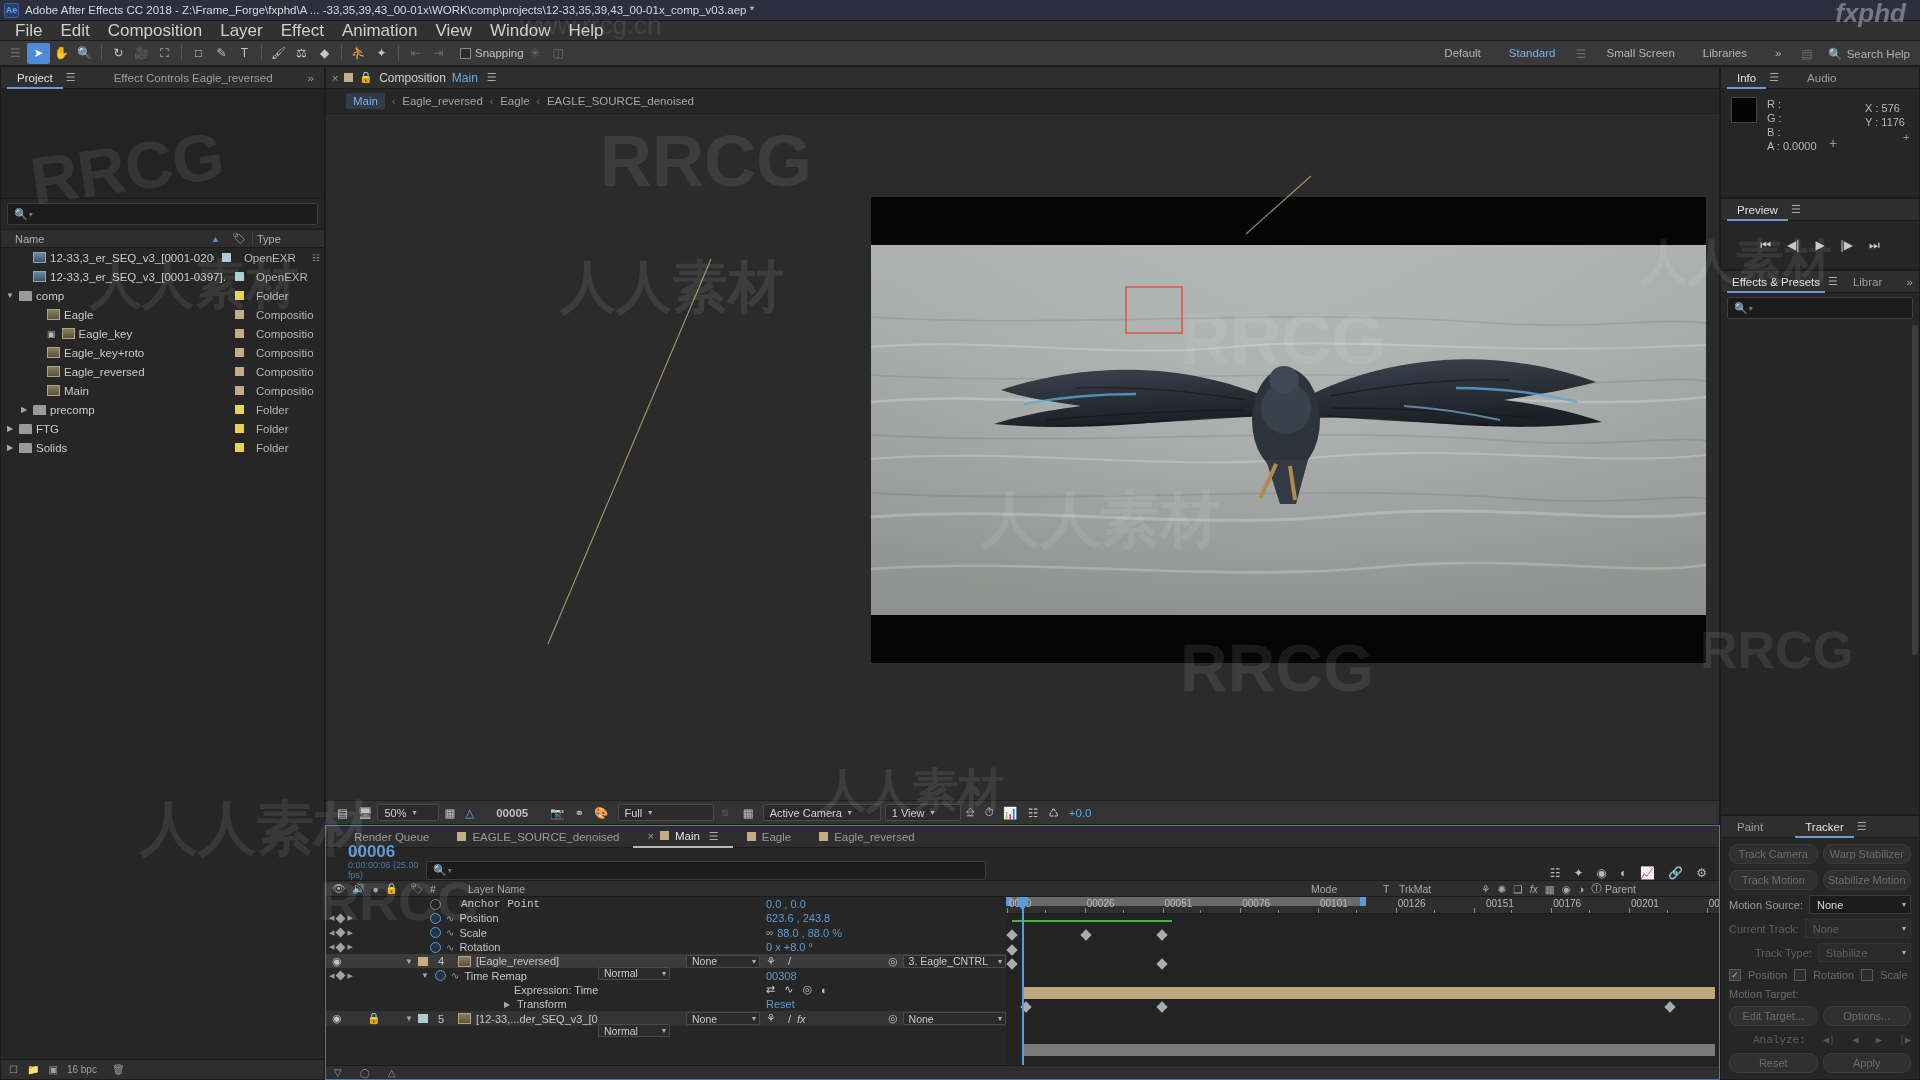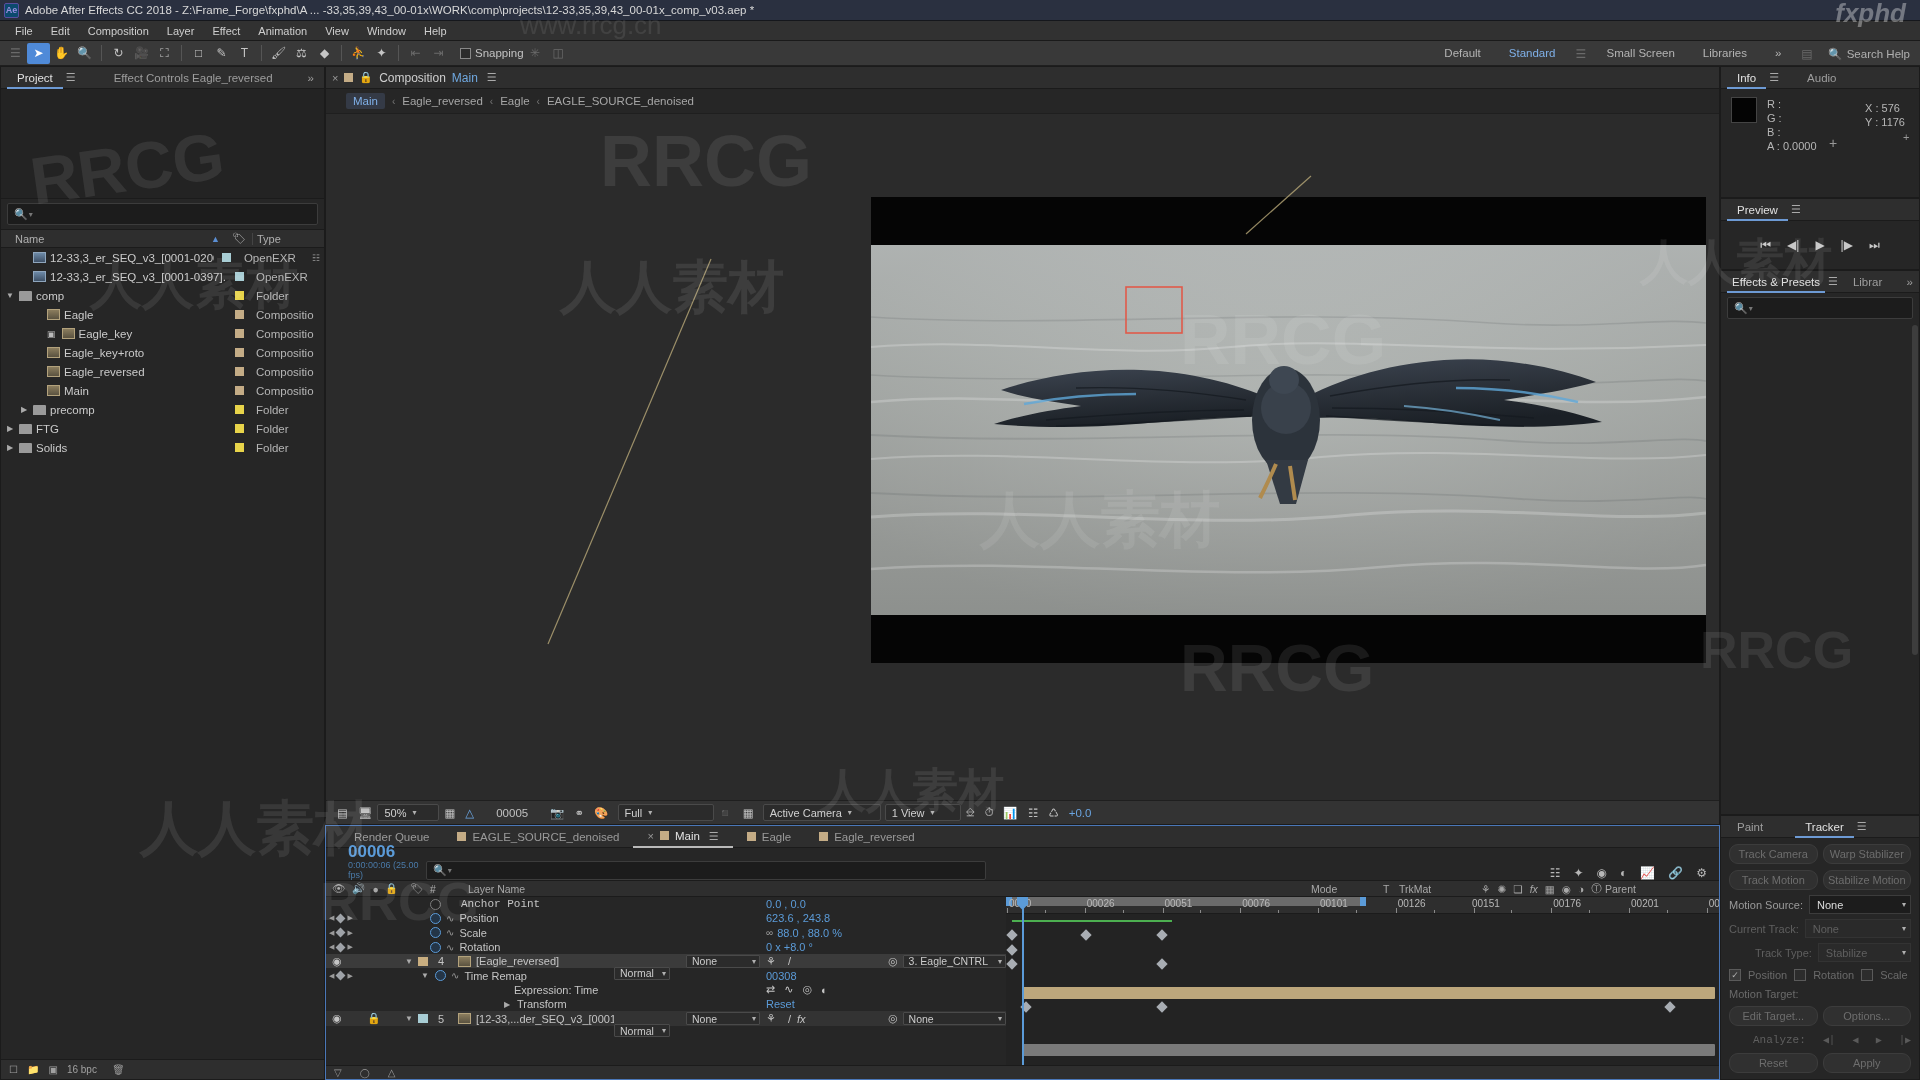--- a/index.html
+++ b/index.html
@@ -11,21 +11,21 @@
   .titlebar{ height:21px; background:#2a3040; display:flex; align-items:center;
      padding:0 4px; flex:none; border-bottom:1px solid #15171c; }
   .ae-logo{ width:15px; height:15px; background:#0c4a6e; border:1px solid #5a4fa0; color:#9a8fe0;
      font-size:9px; font-weight:bold; display:flex; align-items:center; justify-content:center;
      border-radius:2px; margin-right:6px; flex:none;}
   .titletext{ font-size:11.5px; color:#d8d8d8; white-space:nowrap; overflow:hidden; }
 
   
   .menubar{ height:20px; background:#313131; display:flex; align-items:center; padding-left:6px;
      flex:none; border-bottom:1px solid #1a1a1a;}
-  .menubar .mi{ padding:8px 9px; font-size:11px; color:#cfcfcf; cursor:default; }
+  .menubar .mi{ padding:8px 9px; font-size:17px; color:#cfcfcf; cursor:default; }
 
   
   .toolbar{ height:25px; background:#393939; display:flex; align-items:center; flex:none;
      border-bottom:1px solid #1f1f1f; padding-left:4px; position:relative;}
   .tool{ width:23px; height:21px; display:flex; align-items:center; justify-content:center;
      color:#c5c5c5; font-size:12px; cursor:default;}
   .tool.sel{ background:#4f8ad8; color:#fff; border-radius:2px;}
   .tool.dim{ color:#6a6a6a;}
   .tsep{ width:1px; height:16px; background:#555; margin:0 5px;}
   .snapbox{ display:flex; align-items:center; gap:4px; margin-left:10px; font-size:11.5px; color:#c2c2c2;}
@@ -108,21 +108,21 @@
   .colhdr{ height:16px; background:#2e2e2e; display:flex; align-items:center; font-size:10.5px;
      color:#a8a8a8; flex:none; border-bottom:1px solid #1b1b1b;}
   .tlbody{ flex:1; display:flex; min-height:0; }
   .tl-left{ width:680px; flex:none; overflow:hidden;}
   .tl-right{ flex:1; position:relative; background:#232323; overflow:hidden;}
   .lrow{ height:14.3px; display:flex; align-items:center; font-size:11px; color:#c4c4c4;}
   .lrow.layer{ background:#333; }
   .lrow.layersel{ background:#3b3b3b;}
   .sw-col{ width:78px; display:flex; align-items:center; gap:0; flex:none;}
   .nm-col{ flex:1; display:flex; align-items:center; gap:4px; overflow:hidden; white-space:nowrap;}
-  .mode-col{ width:56px; flex:none;margin-top:24px;}
+  .mode-col{ width:72px; flex:none;margin-top:24px;}
   .t-col{ width:16px; flex:none;}
   .trk-col{ width:74px; flex:none;}
   .sw2-col{ width:128px; flex:none; display:flex; align-items:center; gap:6px; padding-left:6px;}
   .par-col{ width:118px; flex:none;}
   .valblue{ color:#5b9bd8;}
   .drop{ background:#2b2b2b; border:1px solid #4a4a4a; height:13px; display:flex; align-items:center;
      justify-content:space-between; padding:0 3px 0 5px; font-size:10.5px; color:#ccc; border-radius:1px;}
   .stopw{ width:11px; height:11px; border:1.5px solid #7d7d7d; border-radius:50%; flex:none;}
   .stopw.on{ border-color:#5b9bd8; background:#243547;}
   .kfnav{ display:flex; align-items:center; gap:3px; width:42px; flex:none; padding-left:3px;}
@@ -504,21 +504,21 @@
         </div>
         <div class="viewtoolbar">
           <span class="vt">▤</span>
           <span class="vt">🖥</span>
           <span class="vsel" style="width:62px;">
             <span>50%</span>
             <span class="caret">▾</span>
           </span>
           <span class="vt">▦</span>
           <span class="vt" style="color:#6aa4e0;">△</span>
-          <span class="vt" style="margin-left:12px;">00005</span>
+          <span class="vt" style="margin-left:12px;font-weight:bold;">00005</span>
           <span class="vt" style="margin-left:12px;">📷</span>
           <span class="vt">⚭</span>
           <span class="vt">🎨</span>
           <span class="vsel" style="width:96px;margin-left:4px;">
             <span>Full</span>
             <span class="caret">▾</span>
           </span>
           <span class="vt">◾</span>
           <span class="vt">▦</span>
           <span class="vsel" style="width:118px;margin-left:4px;">
@@ -828,21 +828,21 @@
                 <div class="rline" style="left: 194.382px; height: 3px;"></div>
                 <div class="rtick" style="left: 236.258px;">00076</div>
                 <div class="rline" style="left: 234.258px;"></div>
                 <div class="rline" style="left: 272.135px; height: 3px;"></div>
                 <div class="rtick" style="left: 314.011px;">00101</div>
                 <div class="rline" style="left: 312.011px;"></div>
                 <div class="rline" style="left: 349.888px; height: 3px;"></div>
                 <div class="rtick" style="left: 391.764px;">00126</div>
                 <div class="rline" style="left: 389.764px;"></div>
                 <div class="rline" style="left: 427.64px; height: 3px;"></div>
-                <div class="rtick" style="left: 466px;">00151</div>
+                <div class="rtick" style="left: 480px;">00151</div>
                 <div class="rline" style="left: 467.517px;"></div>
                 <div class="rline" style="left: 505.393px; height: 3px;"></div>
                 <div class="rtick" style="left: 547.27px;">00176</div>
                 <div class="rline" style="left: 545.27px;"></div>
                 <div class="rline" style="left: 583.146px; height: 3px;"></div>
                 <div class="rtick" style="left: 625.022px;">00201</div>
                 <div class="rline" style="left: 623.022px;"></div>
                 <div class="rline" style="left: 660.899px; height: 3px;"></div>
                 <div class="rtick" style="left: 702.775px;">00226</div>
                 <div class="rline" style="left: 700.775px;"></div>

